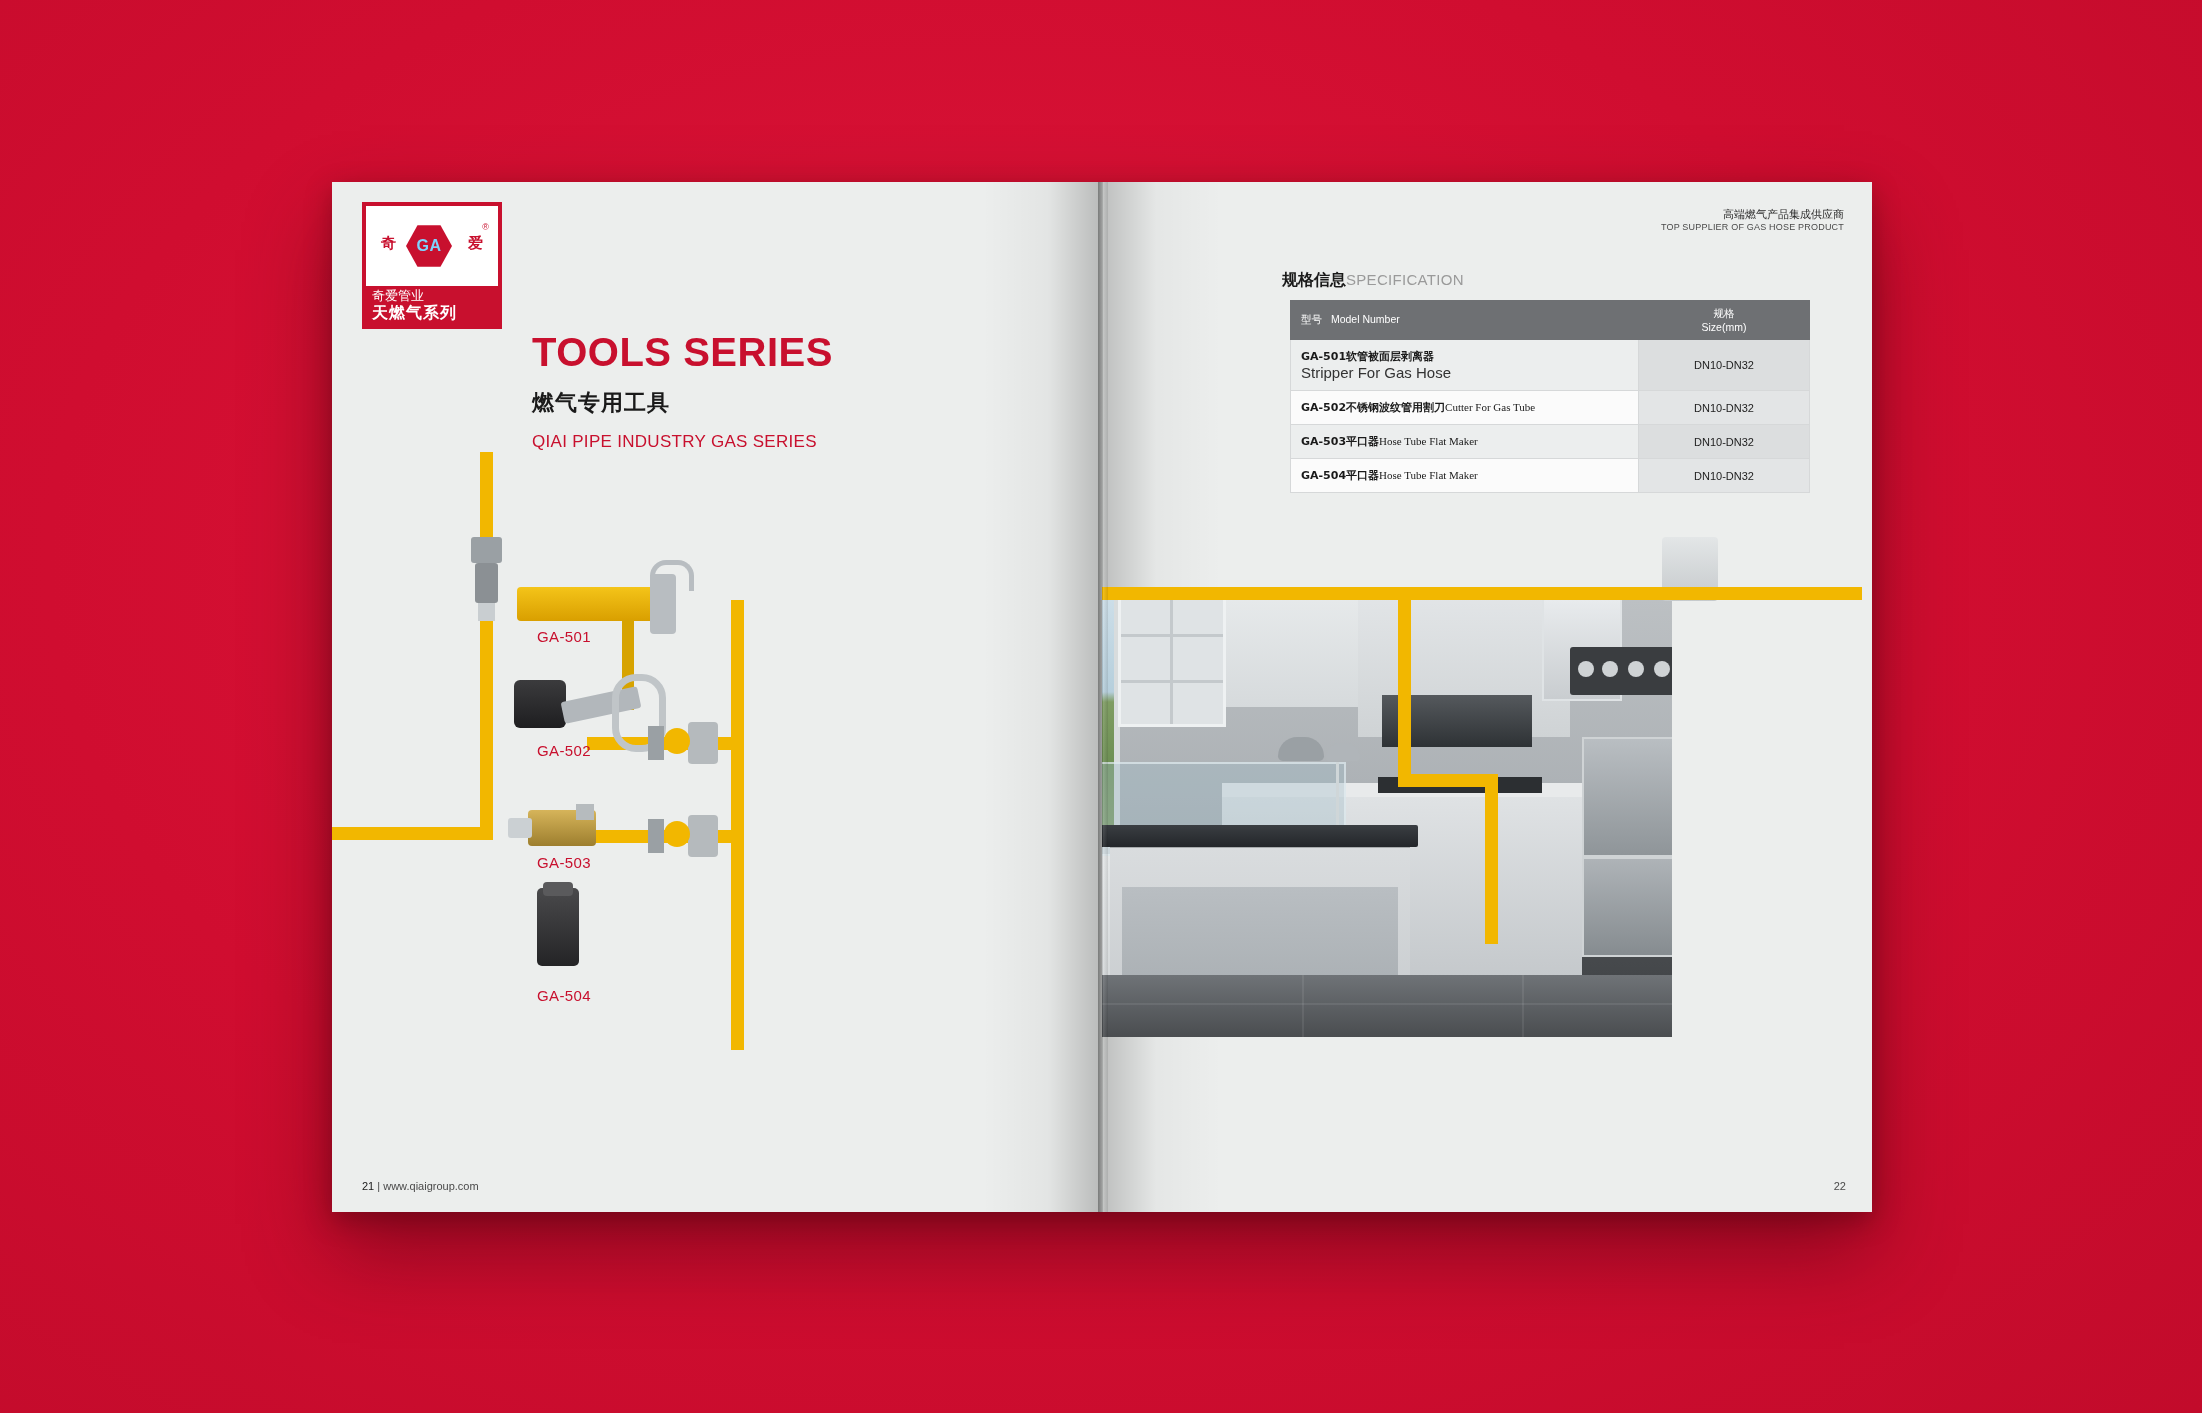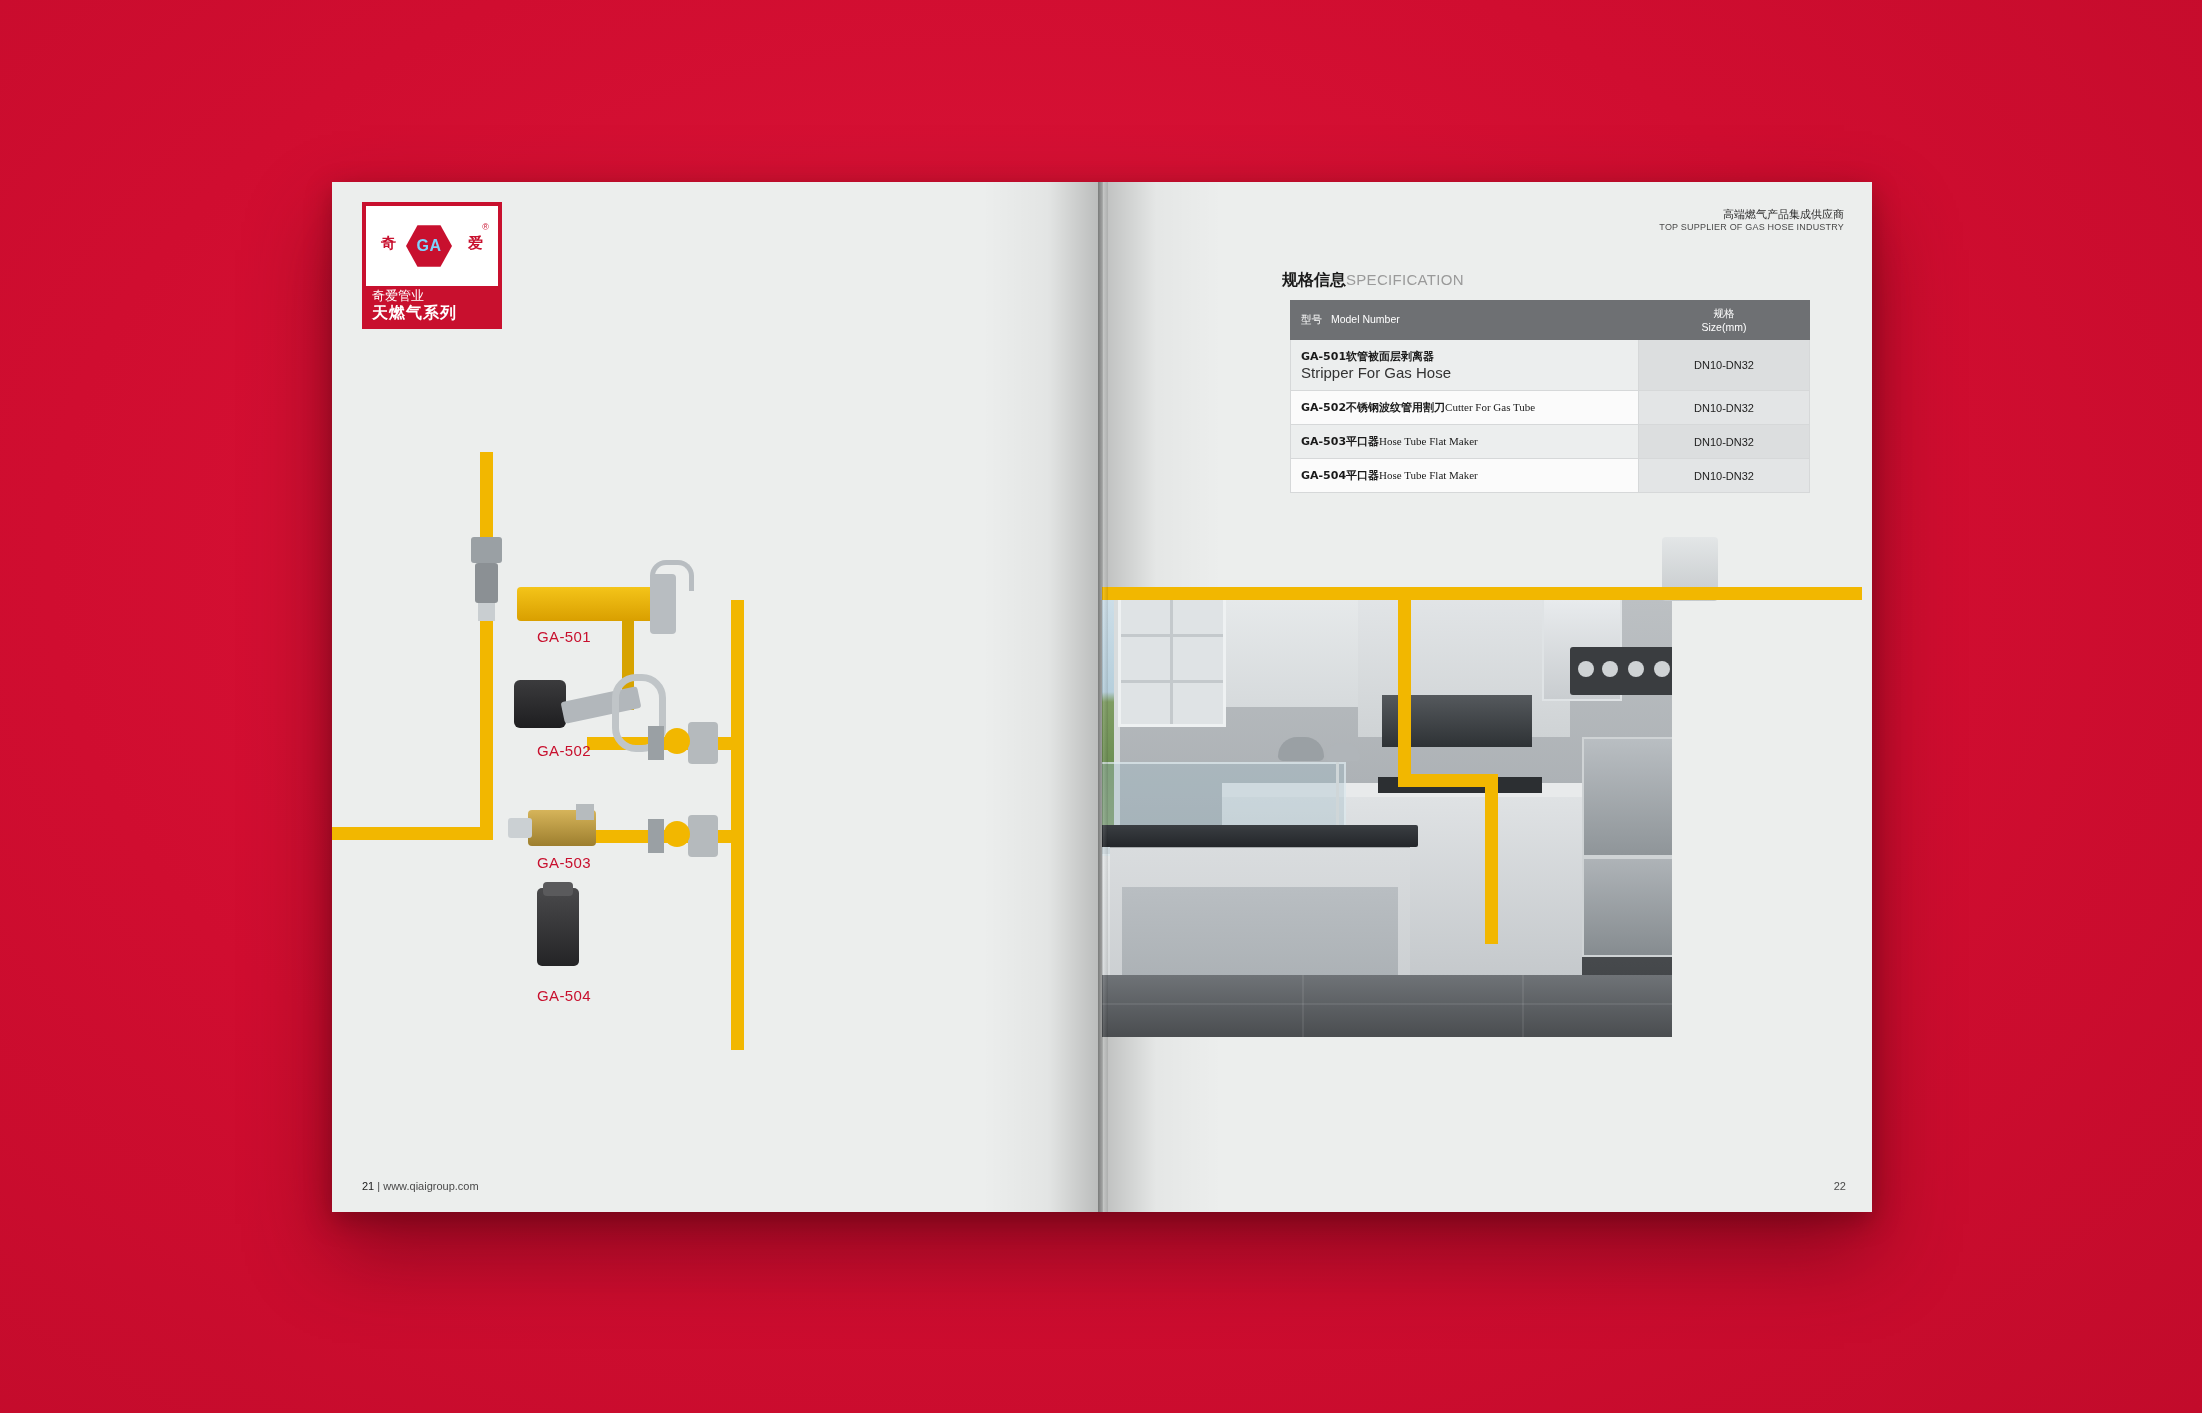--- a/index.html
+++ b/index.html
@@ -229,20 +229,25 @@
             <div class="cjk-r">爱</div>
             <div class="reg">®</div>
           </div>
         </div>
         <div id="logo-bottom">
           <div class="l1">奇爱管业</div>
           <div class="l2">天燃气系列</div>
         </div>
       </div>
 
+      <div id="title-wrap">
+        <h1 id="main-title">TOOLS SERIES</h1>
+        <div id="sub-title-cn">燃气专用工具</div>
+        <div id="sub-title-en">QIAI PIPE INDUSTRY GAS SERIES</div>
+      </div>
 
       <div class="pipe v" style="left:148px; top:270px; height:170px;"></div>
       <div class="pipe v" style="left:148px; top:440px; height:215px;"></div>
       <div class="pipe h" style="left:0px; top:645px; width:161px;"></div>
 
       <div class="prod" style="left:139px; top:355px; width:31px; height:26px; background:#9aa0a4; border-radius:3px;"></div>
       <div class="prod" style="left:143px; top:381px; width:23px; height:40px; background:#8b9094; border-radius:3px;"></div>
       <div class="prod" style="left:146px; top:421px; width:17px; height:18px; background:#c9ced1;"></div>
 
       <div class="prod" style="left:185px; top:405px; width:140px; height:34px; background:linear-gradient(to bottom,#f4c419,#d99f00); border-radius:4px;"></div>
@@ -281,21 +286,21 @@
         <span class="num">21</span>
         <span>|</span>
         <span>www.qiaigroup.com</span>
       </div>
     </div>
 
     <div class="page right">
 
       <div id="rp-header">
         <div class="cn">高端燃气产品集成供应商</div>
-        <div class="en">TOP SUPPLIER OF GAS HOSE INDUSTRY</div>
+        <div class="en">TOP SUPPLIER OF GAS HOSE PRODUCT</div>
       </div>
 
       <div id="spec-title">
         <span class="cn">规格信息</span><span class="en">SPECIFICATION</span>
       </div>
 
       <table id="spec-table">
         <thead>
           <tr>
             <th>

